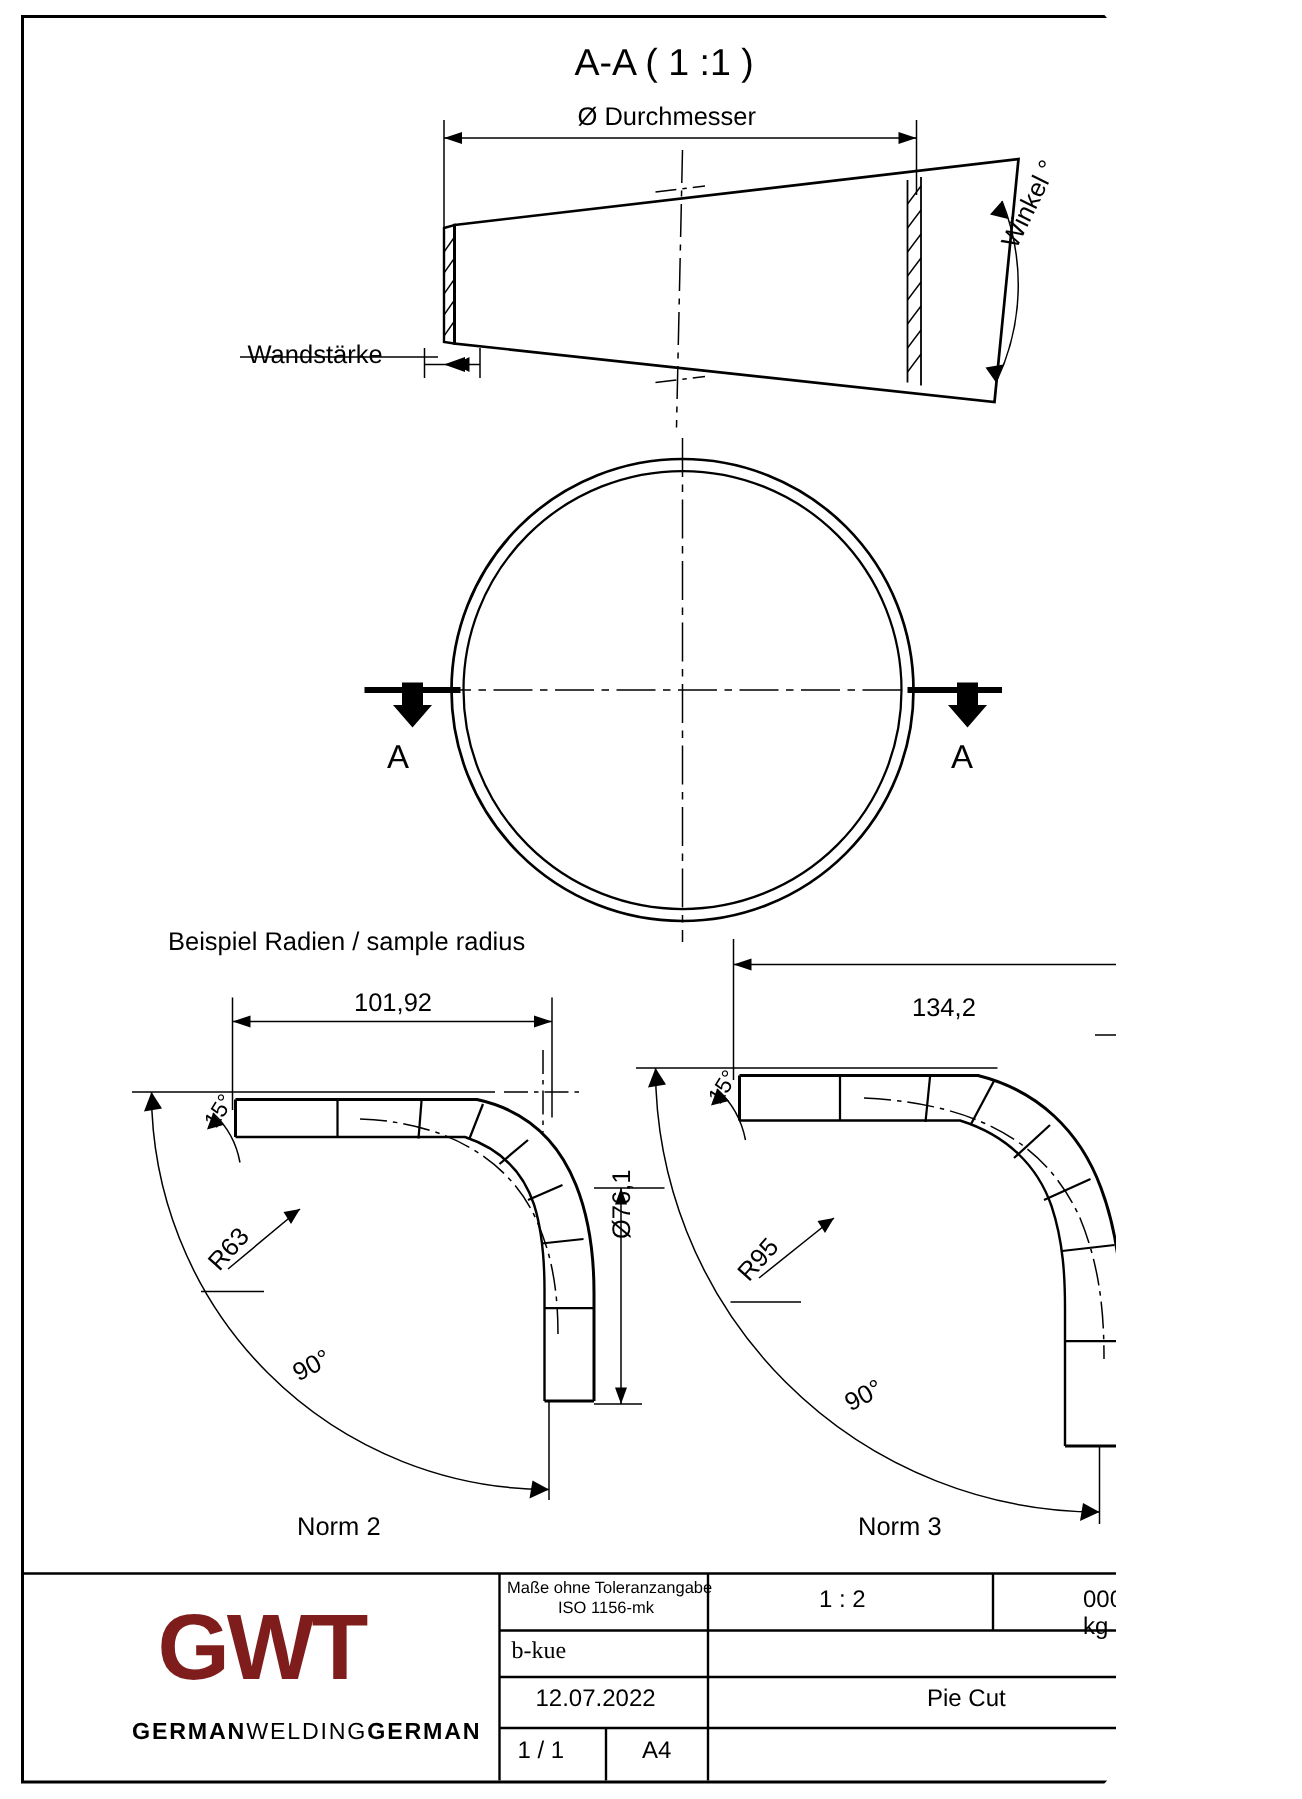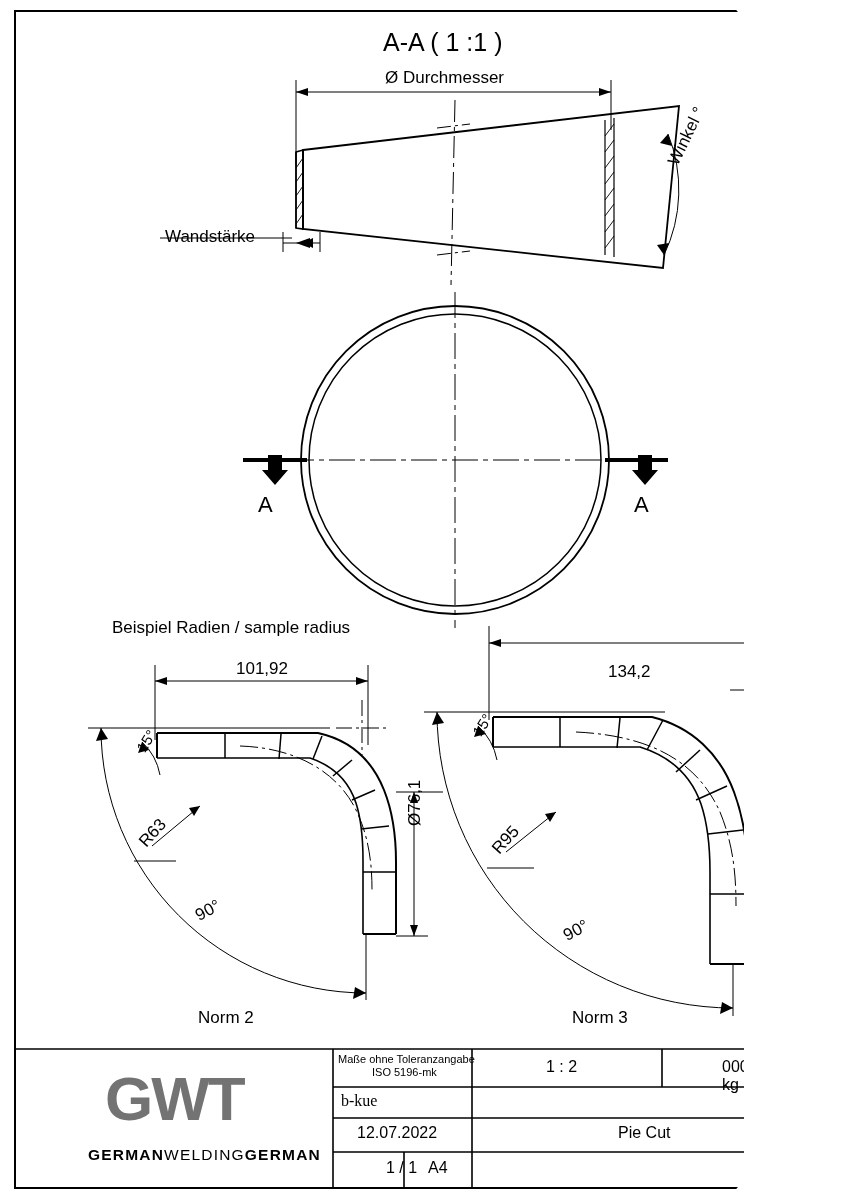--- a/index.html
+++ b/index.html
@@ -256,25 +256,25 @@
   <div class="txt lbl" style="left:198px;top:1008px;">Norm 2</div>
 
   <div class="txt lbl" style="left:608px;top:621px;margin-top:41px;">134,2</div>
   <div class="txt lbl-sm rot90" style="left:469px;top:730px;transform:rotate(-58deg);">15°</div>
   <div class="txt lbl rot90" style="left:488px;top:845px;transform:rotate(-48deg);">R95</div>
   <div class="txt lbl rot90" style="left:560px;top:928px;transform:rotate(-28deg);">90°</div>
   <div class="txt lbl rot90" style="left:791px;top:852px;transform:rotate(-90deg);">Ø76,1</div>
   <div class="txt lbl" style="left:572px;top:1008px;">Norm 3</div>
 
   <div class="tb" style="left:338px;top:1053px;font-size:11px;">Maße ohne Toleranzangabe</div>
-  <div class="tb" style="left:372px;top:1066px;font-size:11px;">ISO 5196-mk</div>
+  <div class="tb" style="left:372px;top:1066px;font-size:11px;">ISO 1156-mk</div>
   <div class="tb" style="left:546px;top:1058px;">1 : 2</div>
   <div class="tb" style="left:722px;top:1058px;">00003 kg</div>
   <div class="tb" style="left:341px;top:1092px;font-family:Liberation Serif, serif;">b-kue</div>
   <div class="tb" style="left:357px;top:1124px;">12.07.2022</div>
   <div class="tb" style="left:618px;top:1124px;">Pie Cut</div>
-  <div class="tb" style="left:345px;top:1159px;margin-left:41px;">1 / 1</div>
+  <div class="tb" style="left:345px;top:1159px;">1 / 1</div>
   <div class="tb" style="left:428px;top:1159px;">A4</div>
 
-  <div class="txt logo-g" style="left:105px;top:1063px;color:#737373;">GWT</div>
+  <div class="txt logo-g" style="left:105px;top:1063px;color:#7f1d1d;">GWT</div>
   <div class="txt logo-sub" style="left:88px;top:1146px;"><b>GERMAN</b><span>WELDING</span><b>GERMAN</b></div>
 
 </div>
 
 </body></html>

